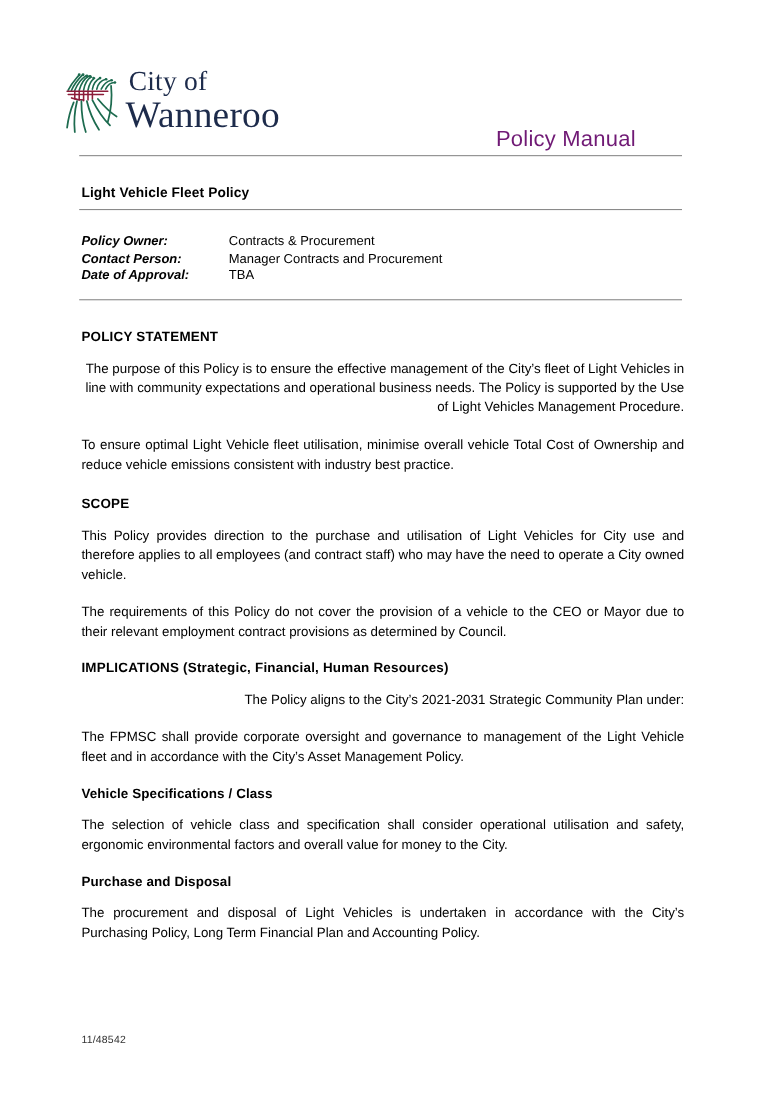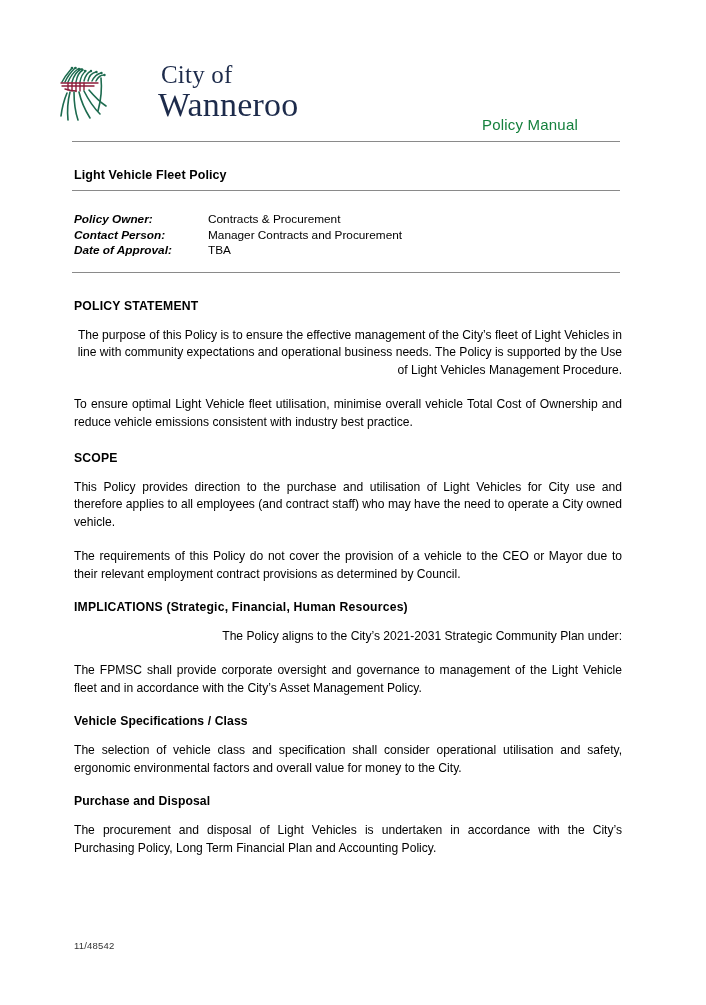--- a/index.html
+++ b/index.html
@@ -30,21 +30,20 @@
     left: 0; right: 0;
     top: 62px;
     height: 72px;
   }
   .logo-block {
     position: absolute;
     left: 58px;
     top: 0;
     display: flex;
     align-items: flex-start;
-    gap: 44px;
   }
   .logo-emblem {
     width: 52px;
     height: 56px;
     flex: 0 0 auto;
     margin-top: 4px;
   }
   .logo-words {
     margin-left: 4px;
     font-family: "Liberation Serif", serif;
@@ -60,22 +59,22 @@
   .logo-line2 {
     font-size: 34px;
     display: block;
     margin-top: 1px;
     letter-spacing: 0.2px;
   }
   .manual-title {
     position: absolute;
     right: 128px;
     top: 54px;
-    font-size: 15px;
-    color: #15803d;
+    font-size: 20px;
+    color: #701a75;
     letter-spacing: 0.2px;
     white-space: nowrap;
   }
 
   
   .rule {
     position: absolute;
     left: 72px;
     width: 548px;
     height: 1px;

